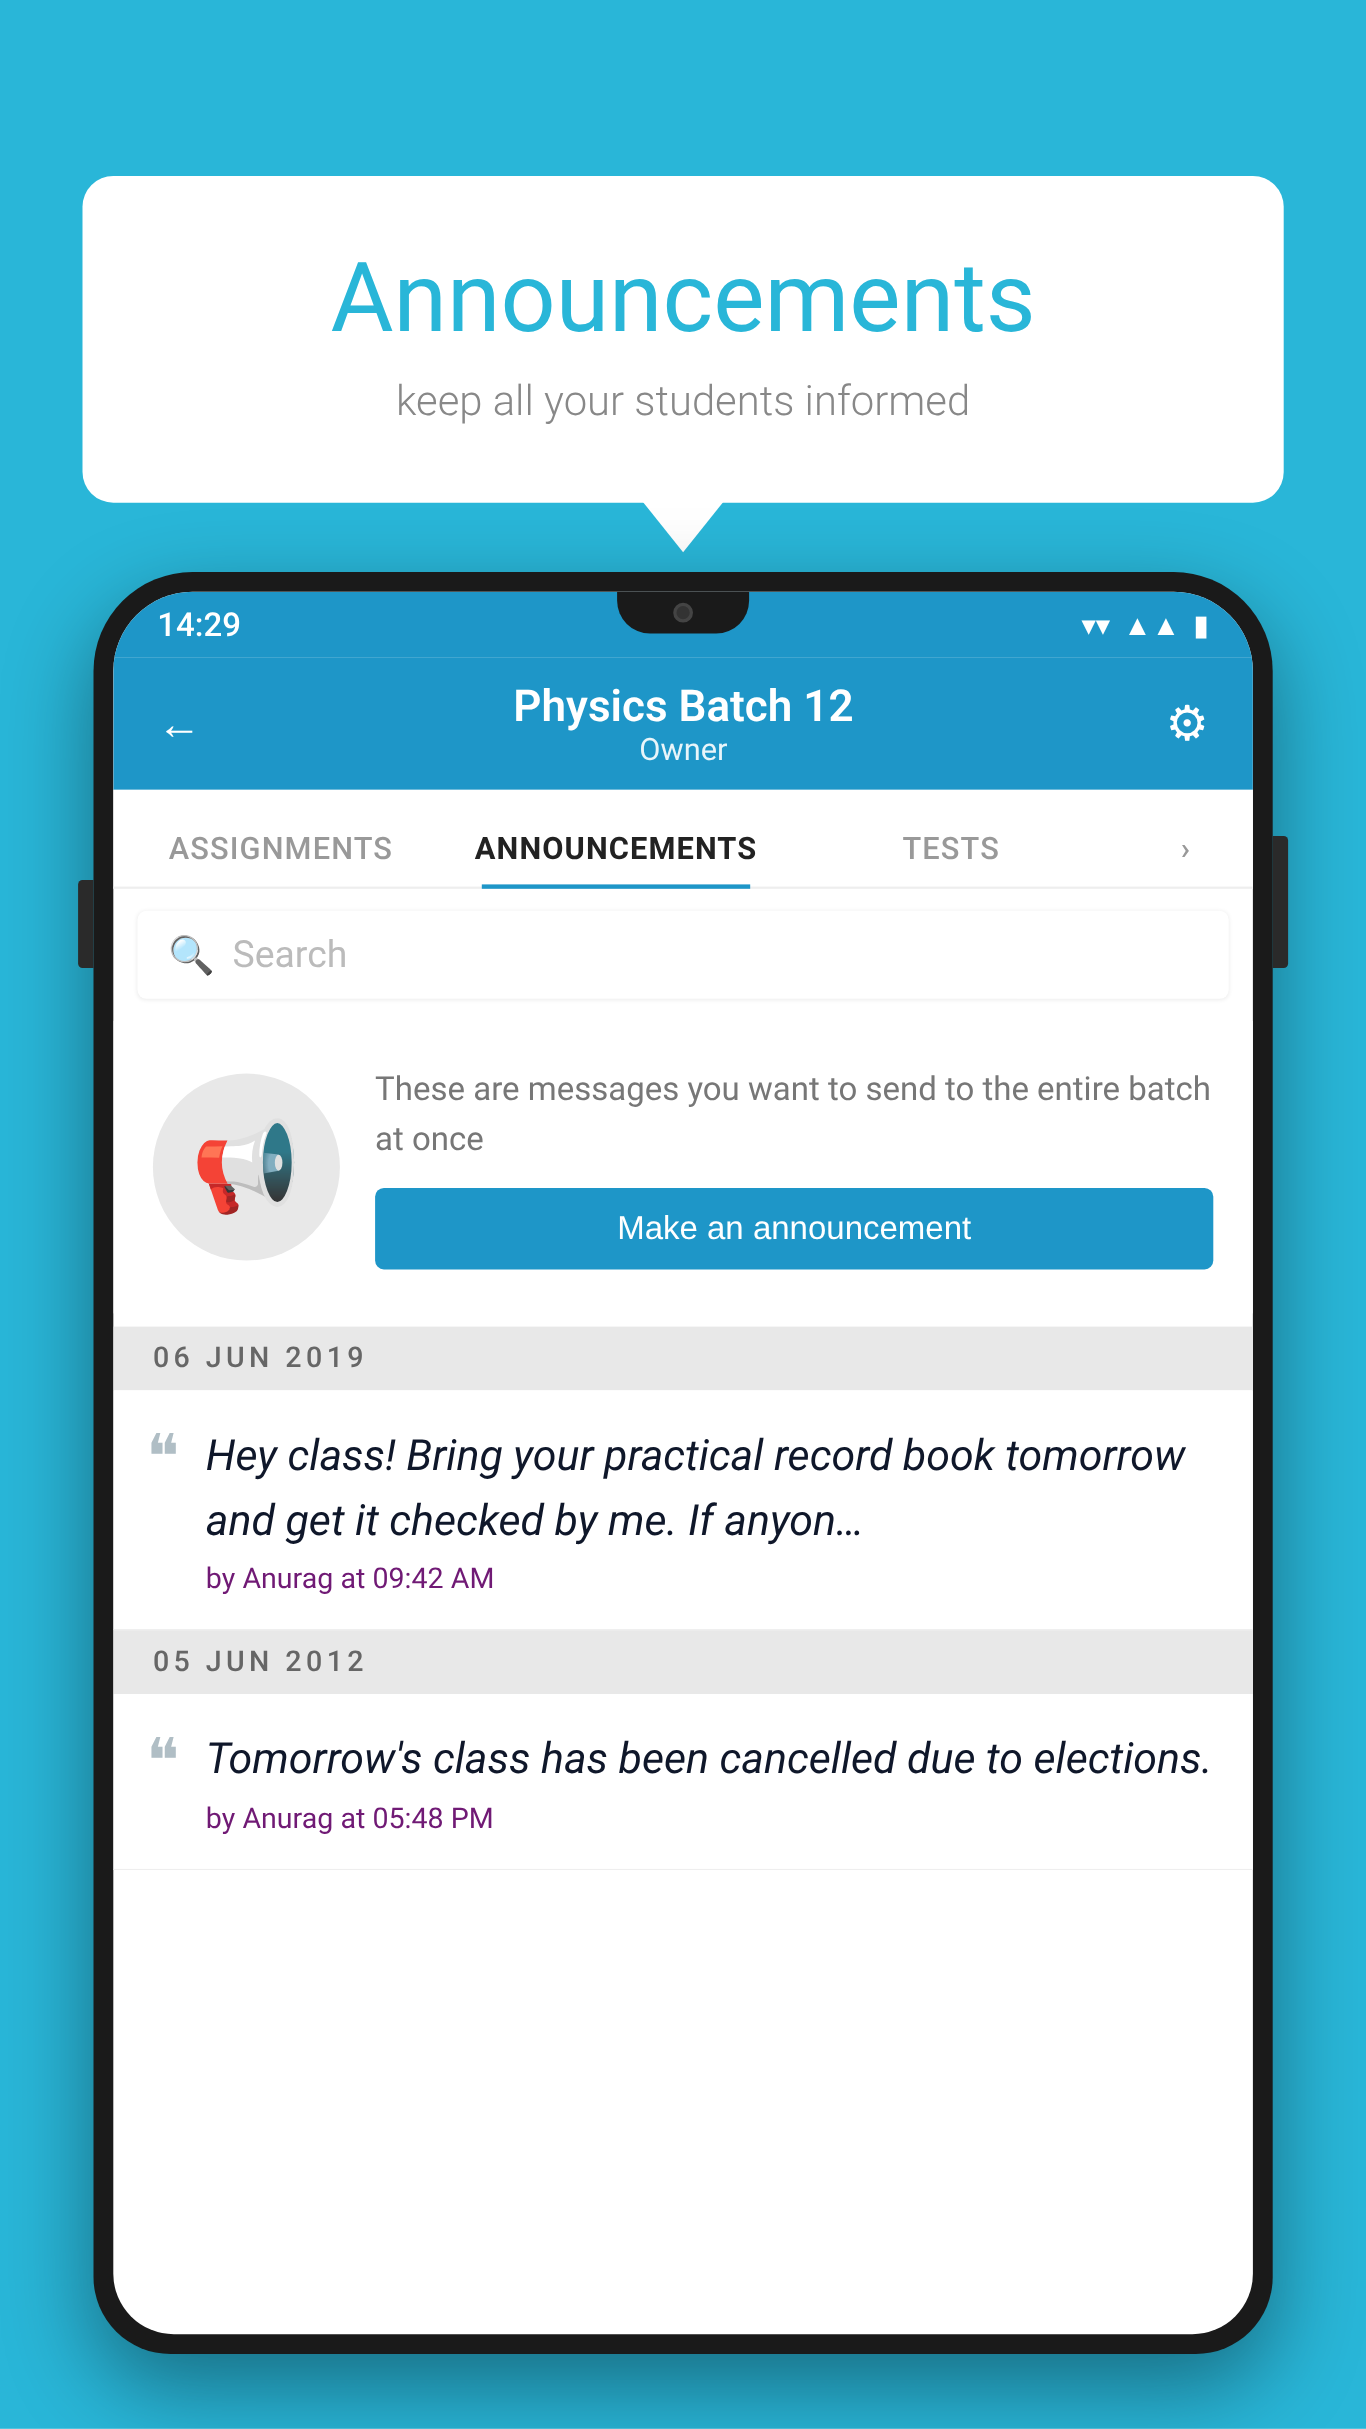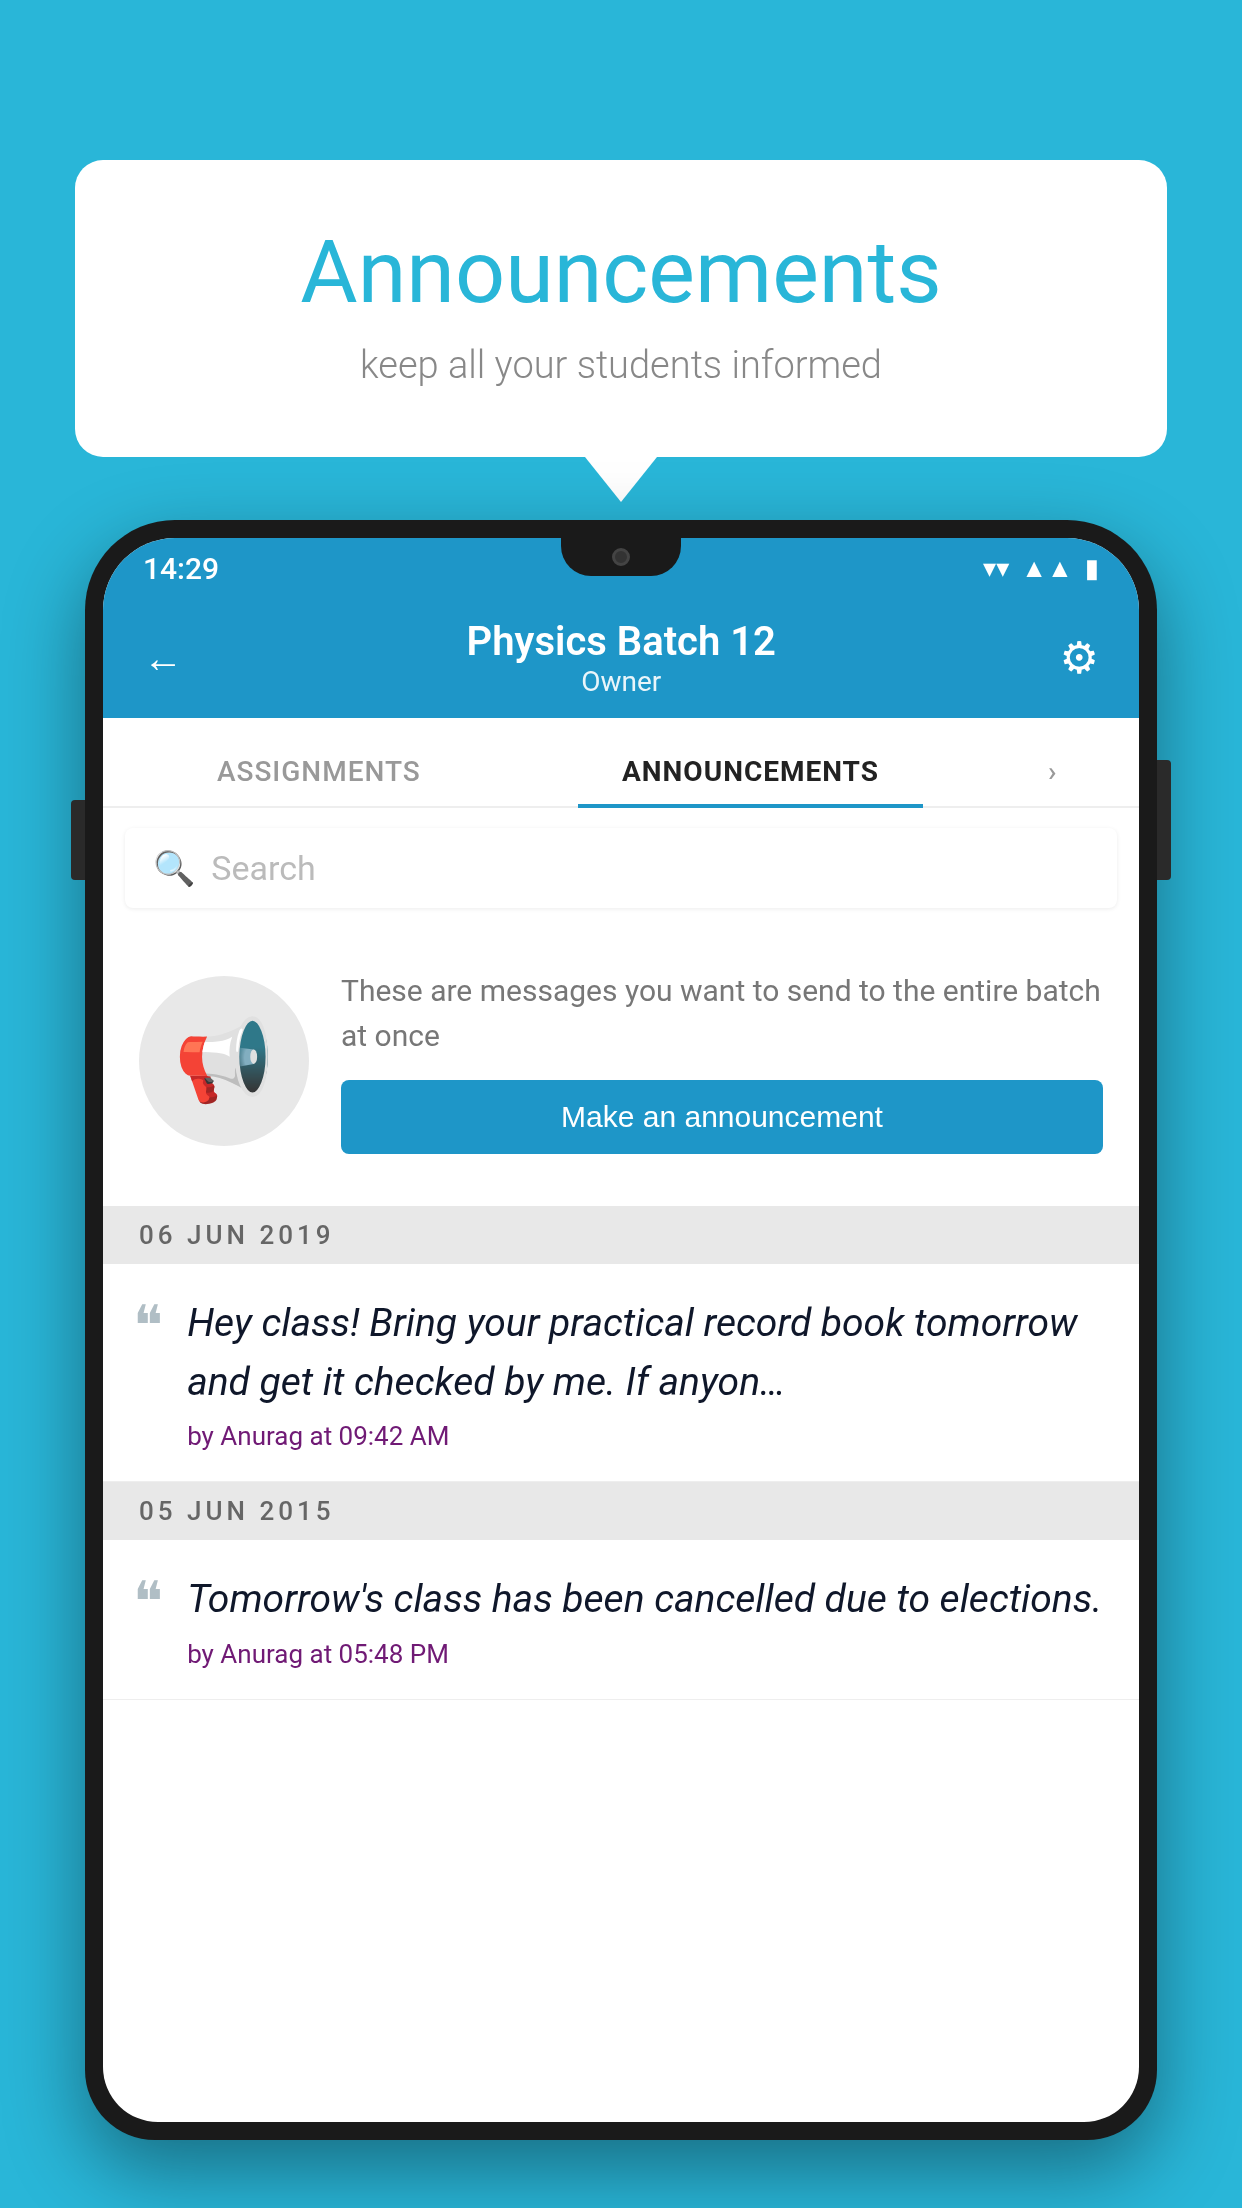--- a/index.html
+++ b/index.html
@@ -402,20 +402,23 @@
         <span class="gear-icon">⚙</span>
       </div>
 
       <div class="tab-bar">
         <div class="tab-item">
           <span>ASSIGNMENTS</span>
         </div>
         <div class="tab-item active">
           <span>ANNOUNCEMENTS</span>
         </div>
+        <div class="tab-item">
+          <span>TESTS</span>
+        </div>
         <div class="tab-item partial">
           <span>›</span>
         </div>
       </div>
 
       <div class="phone-screen-content">
 
         <div class="search-bar">
           <span class="search-icon-wrap">🔍</span>
           <span class="search-placeholder">Search</span>
@@ -434,21 +437,21 @@
         <div class="date-separator">06  JUN  2019</div>
 
         <div class="announcement-item">
           <span class="quote-icon">❝</span>
           <div class="announcement-text-area">
             <div class="announcement-message">Hey class! Bring your practical record book tomorrow and get it checked by me. If anyon…</div>
             <div class="announcement-meta">by Anurag at 09:42 AM</div>
           </div>
         </div>
 
-        <div class="date-separator">05  JUN  2015</div>
+        <div class="date-separator">05  JUN  2012</div>
 
         <div class="announcement-item">
           <span class="quote-icon">❝</span>
           <div class="announcement-text-area">
             <div class="announcement-message">Tomorrow's class has been cancelled due to elections.</div>
             <div class="announcement-meta">by Anurag at 05:48 PM</div>
           </div>
         </div>
 
       </div>

